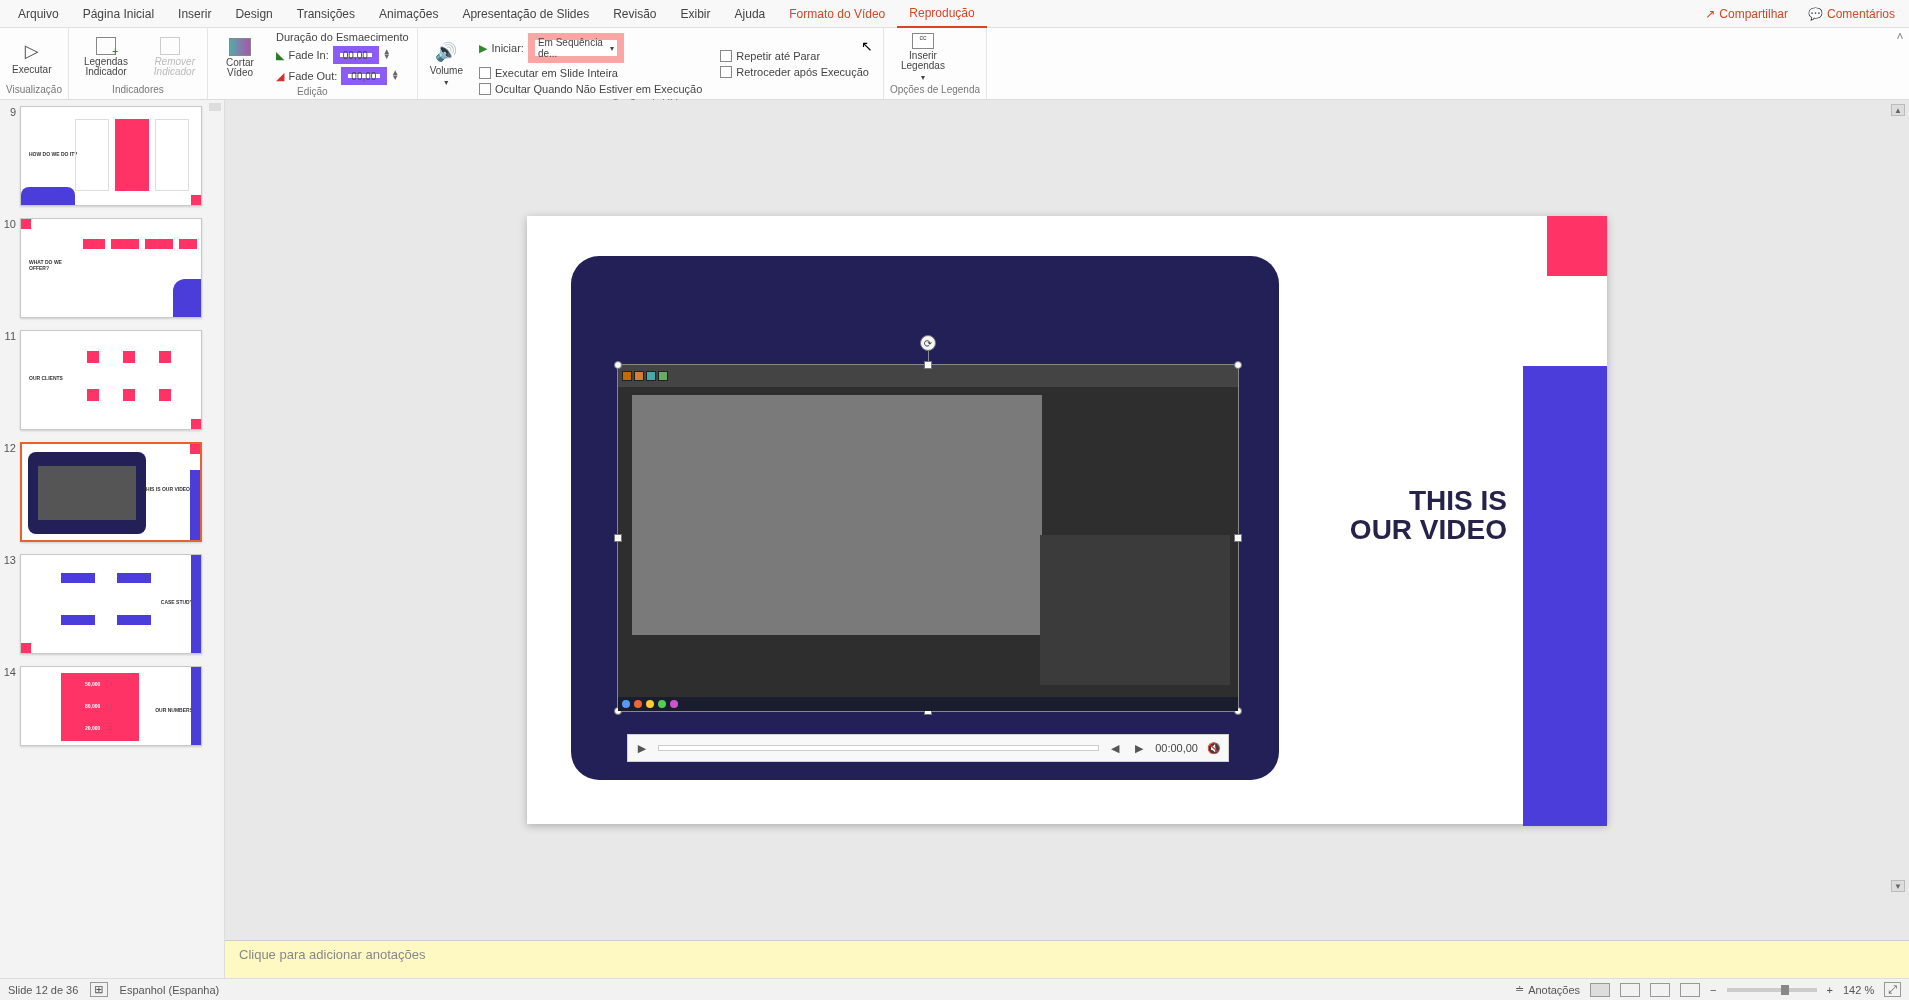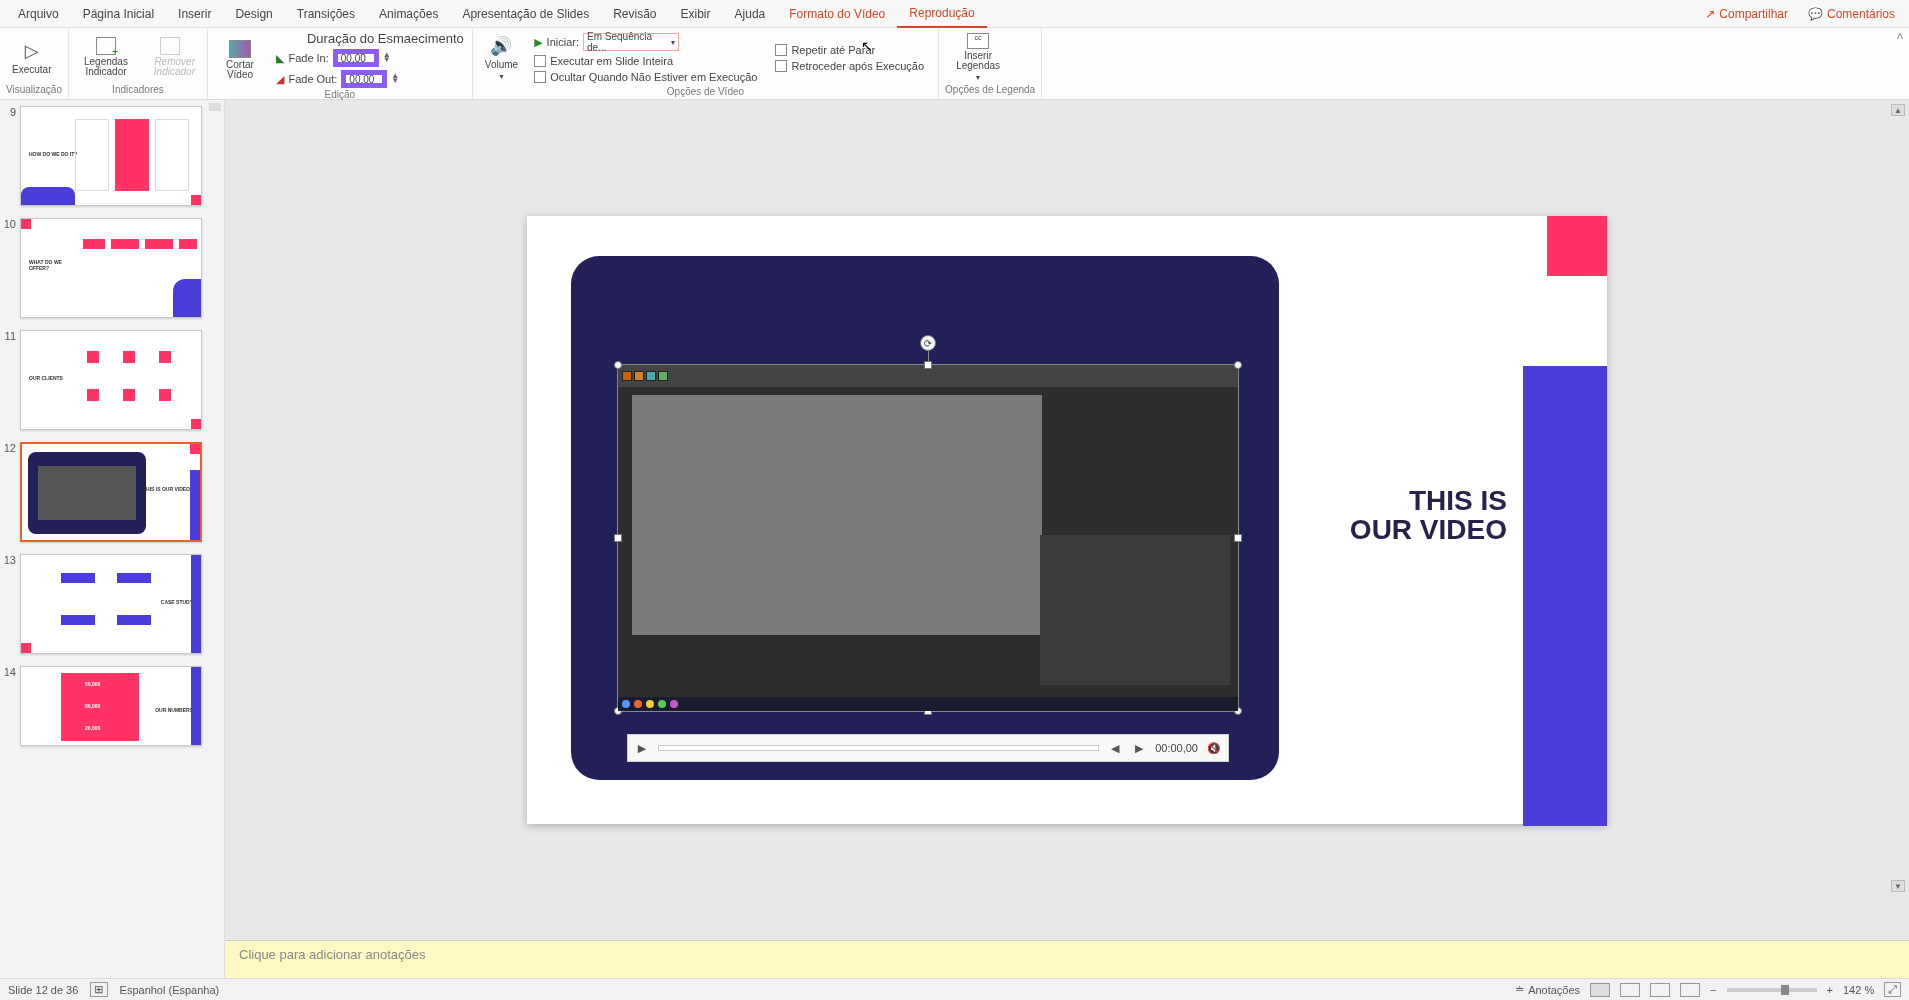--- a/index.html
+++ b/index.html
@@ -14,22 +14,22 @@
 .menu-right-btn { padding: 4px 8px; font-size: 12px; color: #d24726; cursor: pointer; display: flex; align-items: center; gap: 4px; }
 
 
 .ribbon { height: 72px; display: flex; background: #fdfdfd; border-bottom: 1px solid #ddd; }
 .ribbon-group { display: flex; flex-direction: column; justify-content: space-between; padding: 2px 6px; border-right: 1px solid #e6e6e6; }
 .ribbon-group-content { display: flex; align-items: center; flex: 1; gap: 2px; }
 .ribbon-group-label { font-size: 10px; color: #777; text-align: center; padding-bottom: 2px; }
 .big-btn { display: flex; flex-direction: column; align-items: center; justify-content: center; padding: 2px 6px; font-size: 10px; cursor: pointer; gap: 2px; }
 .disabled { color: #bbb; }
 .small-row { display: flex; align-items: center; gap: 4px; font-size: 11px; padding: 1px 2px; }
-.spinner { width: 46px; height: 18px; border: 5px solid #8b5cf6; background: #fff; font-size: 10px; padding: 0 3px; display: flex; align-items: center; }
-.combo { width: 96px; height: 18px; border: 1px solid #fca5a5; background: #fff; font-size: 10px; padding: 0 3px; display: flex; align-items: center; justify-content: space-between; }
+.spinner { width: 46px; height: 18px; border: 7px solid #8b5cf6; background: #fff; font-size: 10px; padding: 0 3px; display: flex; align-items: center; }
+.combo { width: 96px; height: 30px; border: 7px solid #fca5a5; background: #fff; font-size: 10px; padding: 0 3px; display: flex; align-items: center; justify-content: space-between; }
 .check { width: 12px; height: 12px; border: 1px solid #888; background: #fff; }
 .ribbon-collapse { width: 18px; display: flex; align-items: flex-start; justify-content: center; padding-top: 2px; cursor: pointer; color: #888; }
 
 
 .main { display: flex; height: calc(100% - 28px - 72px - 22px); }
 
 
 .thumb-rail { width: 225px; background: #f3f3f3; overflow-y: auto; border-right: 1px solid #ddd; position: relative; }
 .thumb-scroll-top { position: absolute; top: 3px; right: 3px; width: 12px; height: 8px; background: #ddd; }
 .thumb-item { display: flex; padding: 6px 4px 6px 2px; gap: 4px; }
@@ -135,21 +135,21 @@
     <div class="ribbon-group-label">Indicadores</div>
   </div>
 
   <div class="ribbon-group">
     <div class="ribbon-group-content">
       <div class="big-btn">
         <span style="width:22px;height:18px;border:1px solid #888;background:linear-gradient(90deg,#5aa,#a5a);"></span>
         <span style="max-width:40px;text-align:center;line-height:1;">Cortar Vídeo</span>
       </div>
       <div style="display:flex;flex-direction:column;gap:1px;padding-left:6px;">
-        <div class="small-row" style="font-size:13px;color:#444;margin-left:31px;">Duração do Esmaecimento</div>
+        <div class="small-row" style="font-size:11px;color:#444;">Duração do Esmaecimento</div>
         <div class="small-row">
           <span style="color:#2a7a2a;">◣</span>
           <span>Fade In:</span>
           <div class="spinner">
               <span>00,00</span>
             </div>
           <span style="font-size:8px;line-height:.6;color:#666;">▲<br>▼</span>
         </div>
         <div class="small-row">
           <span style="color:#c33;">◢</span>

